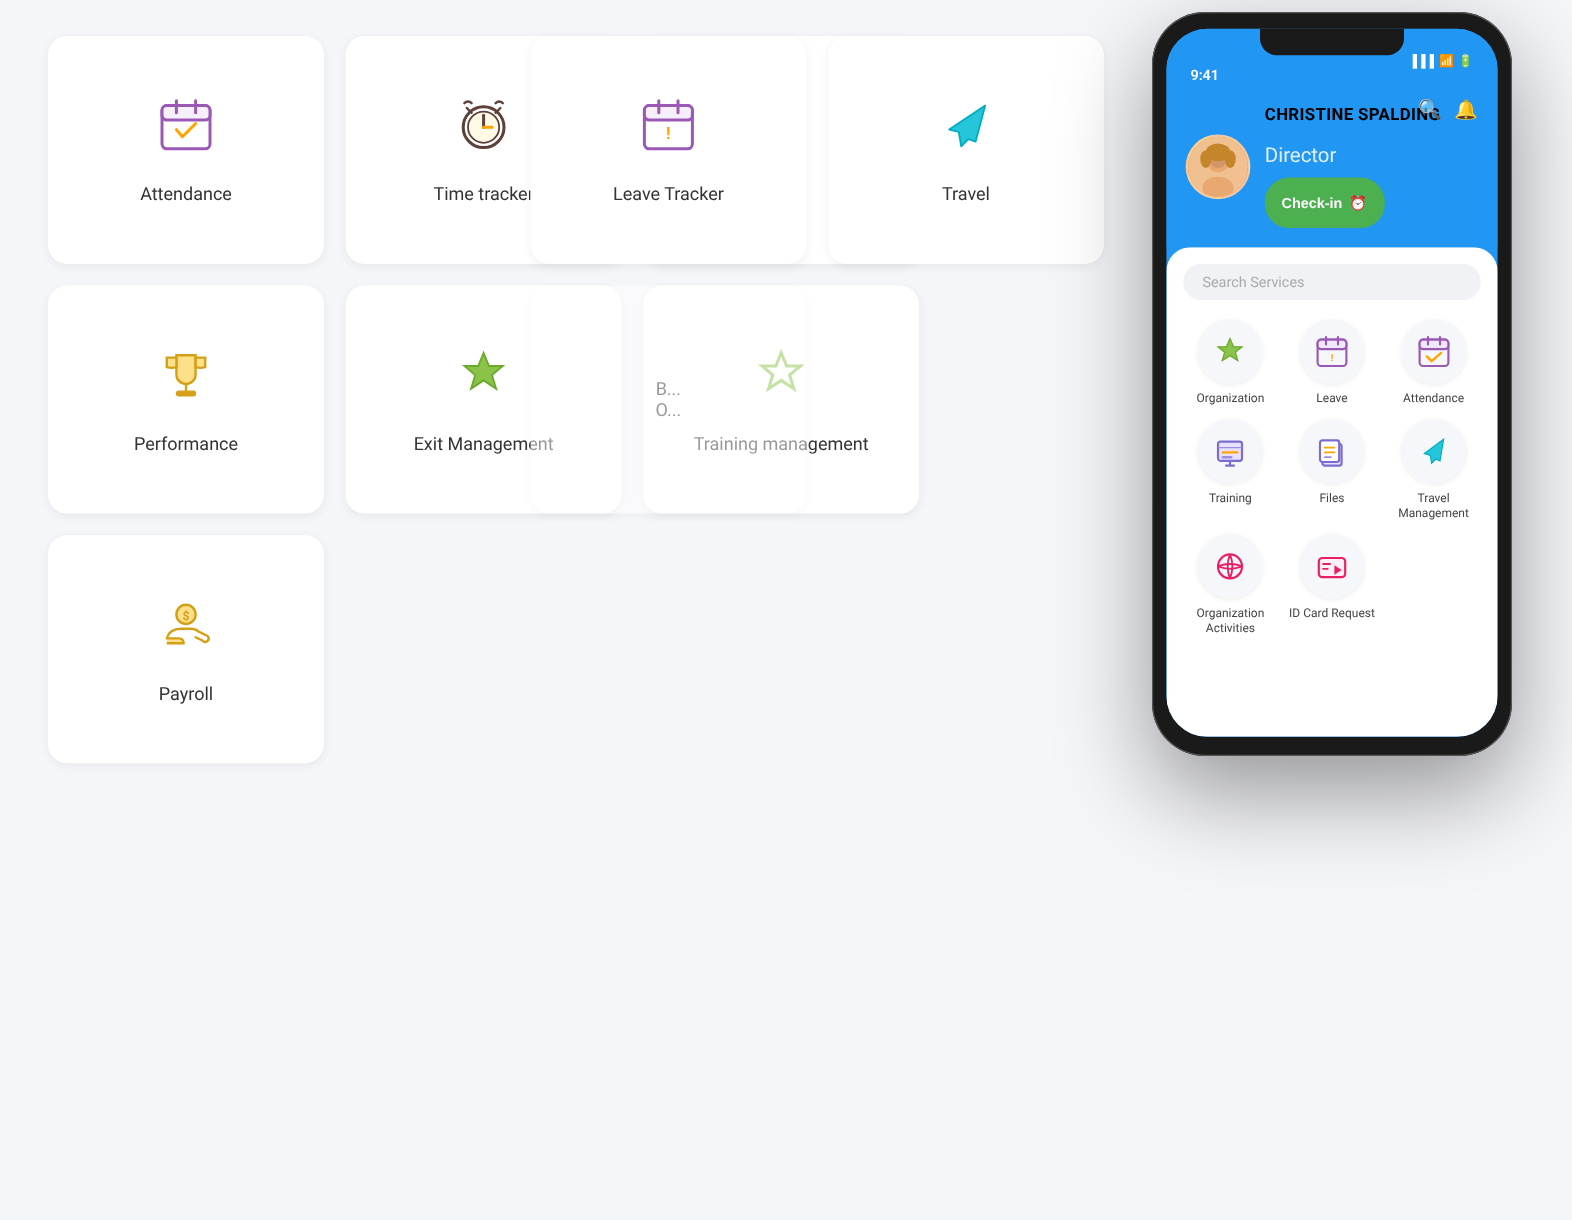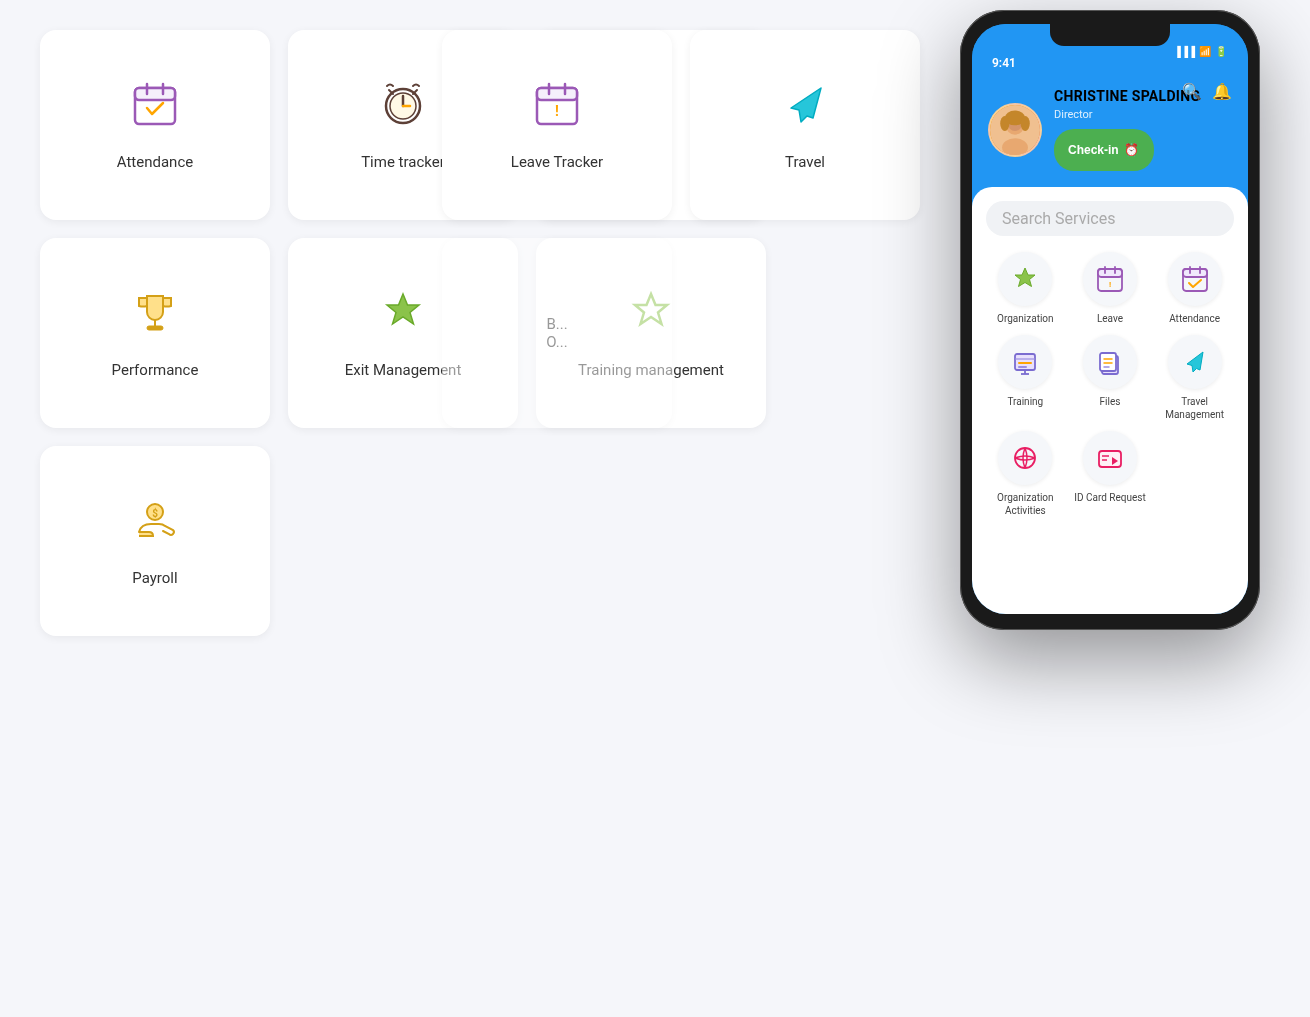--- a/index.html
+++ b/index.html
@@ -129,22 +129,22 @@
 
     .user-info { flex: 1; }
     .user-name {
       color: #000000;
       font-size: 14px;
       font-weight: 700;
       letter-spacing: 0.3px;
     }
     .user-role {
       color: rgba(255,255,255,0.85);
-      font-size: 11px;
-      margin-top: 4px;
+      font-size: 17px;
+      margin-top: 16px;
     }
 
     .header-actions {
       display: flex;
       gap: 10px;
       align-items: center;
       position: absolute;
       top: 8px;
       right: 16px;
     }
@@ -175,21 +175,21 @@
       border-radius: 20px 20px 0 0;
       flex: 1;
       padding: 14px;
       overflow: hidden;
     }
 
     .search-bar {
       background: #f0f2f5;
       border-radius: 20px;
       padding: 8px 16px;
-      font-size: 16px;
+      font-size: 12px;
       color: #aaa;
       margin-bottom: 16px;
     }
 
     .app-grid {
       display: grid;
       grid-template-columns: repeat(3, 1fr);
       gap: 10px 6px;
     }
 

